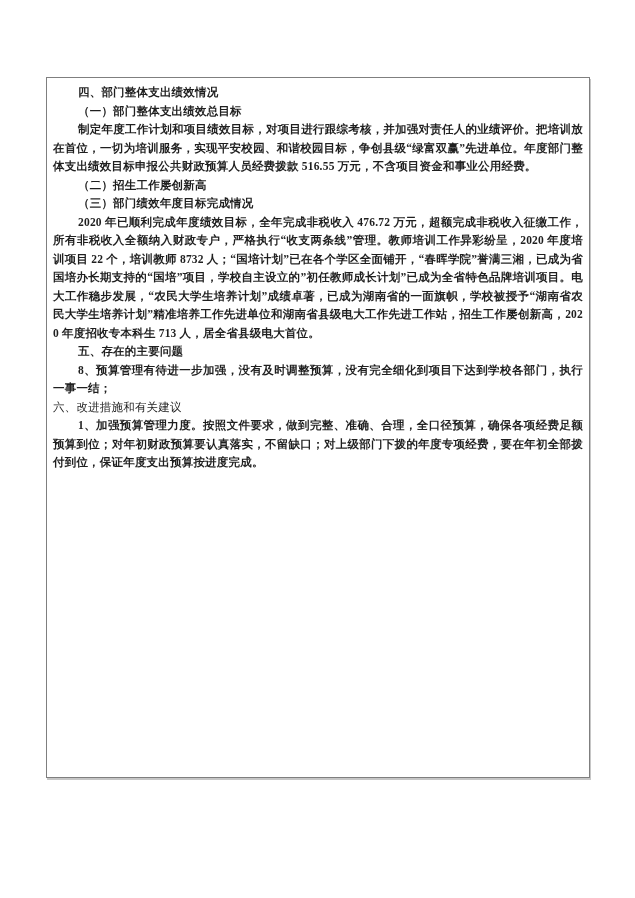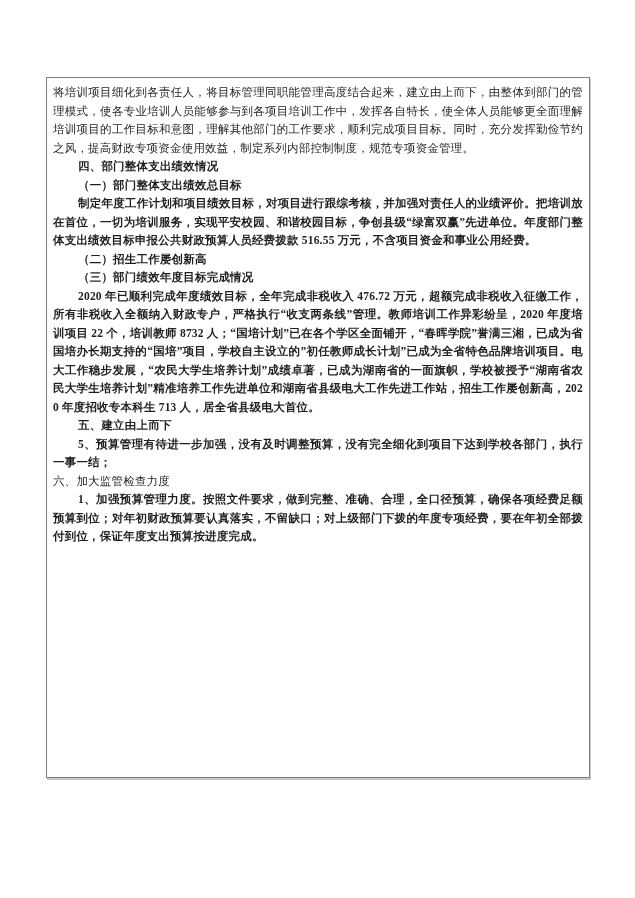--- a/index.html
+++ b/index.html
@@ -41,25 +41,24 @@
   .para.indent {
     text-indent: 25px;
     font-weight: bold;
   }
 </style>
 </head>
 <body>
 
 <div class="page">
   <div class="doc-box" id="doc-box">
-      <p class="para">将培训项目细化到各责任人，将目标管理同职能管理高度结合起来，建立由上而下，由整体到部门的管理模式，使各专业培训人员能够参与到各项目培训工作中，发挥各自特长，使全体人员能够更全面理解培训项目的工作目标和意图，理解其他部门的工作要求，顺利完成项目目标。同时，充分发挥勤俭节约之风，提高财政专项资金使用效益，制定系列内部控制制度，规范专项资金管理。</p>
       <p class="para indent">四、部门整体支出绩效情况</p>
       <p class="para indent">（一）部门整体支出绩效总目标</p>
       <p class="para indent">制定年度工作计划和项目绩效目标，对项目进行跟综考核，并加强对责任人的业绩评价。把培训放在首位，一切为培训服务，实现平安校园、和谐校园目标，争创县级“绿富双赢”先进单位。年度部门整体支出绩效目标申报公共财政预算人员经费拨款 516.55 万元，不含项目资金和事业公用经费。</p>
       <p class="para indent">（二）招生工作屡创新高</p>
       <p class="para indent">（三）部门绩效年度目标完成情况</p>
       <p class="para indent">2020 年已顺利完成年度绩效目标，全年完成非税收入 476.72 万元，超额完成非税收入征缴工作，所有非税收入全额纳入财政专户，严格执行“收支两条线”管理。教师培训工作异彩纷呈，2020 年度培训项目 22 个，培训教师 8732 人；“国培计划”已在各个学区全面铺开，“春晖学院”誉满三湘，已成为省国培办长期支持的“国培”项目，学校自主设立的”初任教师成长计划”已成为全省特色品牌培训项目。电大工作稳步发展，“农民大学生培养计划”成绩卓著，已成为湖南省的一面旗帜，学校被授予“湖南省农民大学生培养计划”精准培养工作先进单位和湖南省县级电大工作先进工作站，招生工作屡创新高，2020 年度招收专本科生 713 人，居全省县级电大首位。</p>
-      <p class="para indent">五、建立由上而下</p>
-      <p class="para indent">5、预算管理有待进一步加强，没有及时调整预算，没有完全细化到项目下达到学校各部门，执行一事一结；</p>
-      <p class="para">六、加大监管检查力度</p>
+      <p class="para indent">五、存在的主要问题</p>
+      <p class="para indent">8、预算管理有待进一步加强，没有及时调整预算，没有完全细化到项目下达到学校各部门，执行一事一结；</p>
+      <p class="para">六、改进措施和有关建议</p>
       <p class="para indent">1、加强预算管理力度。按照文件要求，做到完整、准确、合理，全口径预算，确保各项经费足额预算到位；对年初财政预算要认真落实，不留缺口；对上级部门下拨的年度专项经费，要在年初全部拨付到位，保证年度支出预算按进度完成。</p>
     </div>
 </div>
 
 </body></html>

